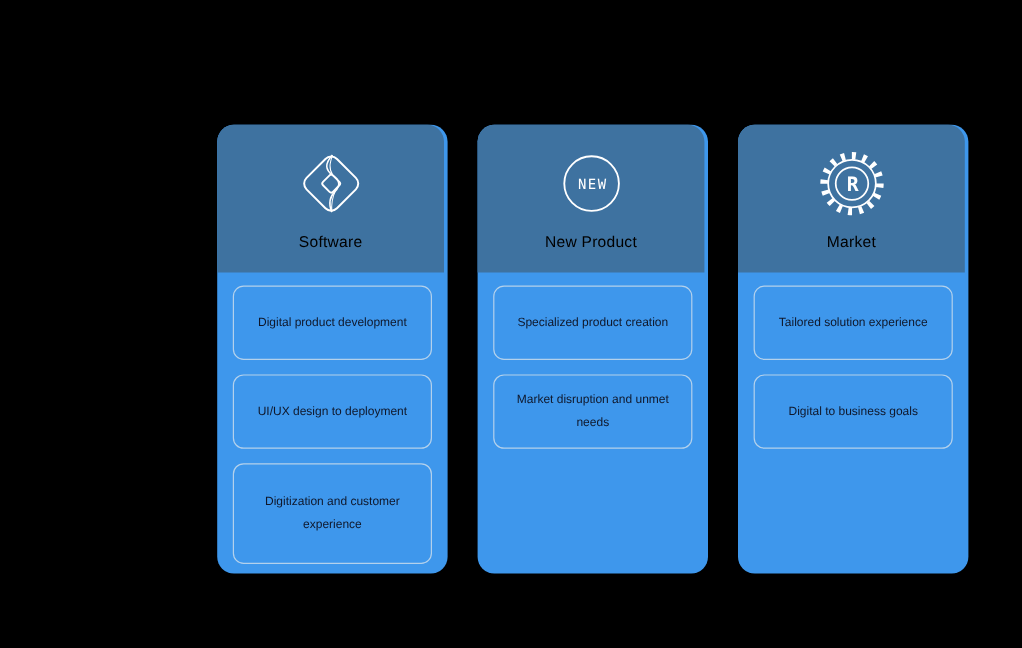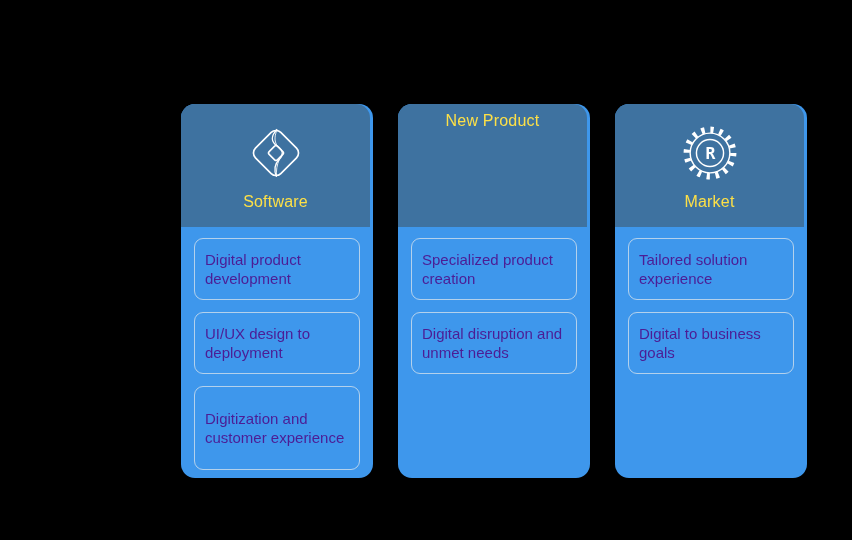--- a/index.html
+++ b/index.html
@@ -13,32 +13,32 @@
     box-shadow:0 5px 12px rgba(0,0,0,0.5);
   }
   .card-header {
     height:123px; margin-right:3px;            
     background:#3E72A0; border-radius:14px 14px 0 0;
     display:flex; flex-direction:column; align-items:center;
   }
   .icon-wrap { margin-top:17px; height:64px; width:64px; display:flex; align-items:center; justify-content:center; }
   .icon-wrap svg { display:block; }
   .card-title {
-    margin:7px 0 0 0; font-size:16px; font-weight:500; letter-spacing:0.2px;
-    color:#fde047; line-height:20px;
+    margin:7px 0 0 0; font-size:13px; font-weight:500; letter-spacing:0.2px;
+    color:#000000; line-height:20px;
   }
   .card-body {
     padding:11px 13px 0 13px;
     display:flex; flex-direction:column; gap:12px;
   }
   .pill {
     box-sizing:border-box; height:62px; flex:none;
     border:1.5px solid rgba(213,226,236,0.78); border-radius:9px;
-    display:flex; align-items:center; justify-content:center; text-align:left;
-    padding:4px 10px; color:#4c1d95; font-size:15px; font-weight:500; line-height:19px;
+    display:flex; align-items:center; justify-content:center; text-align:center;
+    padding:4px 10px; color:#0f172a; font-size:10px; font-weight:500; line-height:19px;
   }
   .card-body .pill:nth-child(3) { height:84px; }
   .icon-stroke { fill:none; stroke:#ffffff; }
   .icon-text { fill:#ffffff; font-family:"DejaVu Sans Mono", monospace; }
 </style>
 </head>
 <body>
 
 <div class="stage">
 
@@ -56,25 +56,31 @@
     </header>
     <div class="card-body">
       <div class="pill">Digital product development</div>
       <div class="pill">UI/UX design to deployment</div>
       <div class="pill">Digitization and customer experience</div>
     </div>
   </section>
 
   <section class="card" style="left:398px">
     <header class="card-header">
+      <span class="icon-wrap">
+        <svg width="62" height="62" viewBox="0 0 64 64">
+          <circle class="icon-stroke" cx="32" cy="32" r="23.5" stroke-width="1.6"></circle>
+          <text class="icon-text" x="33" y="32.5" text-anchor="middle" dominant-baseline="central" font-size="12" letter-spacing="1.2">NEW</text>
+        </svg>
+      </span>
       <h2 class="card-title">New Product</h2>
     </header>
     <div class="card-body">
       <div class="pill">Specialized product creation</div>
-      <div class="pill">Digital disruption and unmet needs</div>
+      <div class="pill">Market disruption and unmet needs</div>
     </div>
   </section>
 
   <section class="card" style="left:615px">
     <header class="card-header">
       <span class="icon-wrap">
         <svg width="62" height="62" viewBox="0 0 64 64">
           <circle class="icon-stroke" cx="32" cy="32" r="24" stroke-width="6.5" stroke-dasharray="3.4 6.0"></circle>
           <circle class="icon-stroke" cx="32" cy="32" r="20.5" stroke-width="1.5"></circle>
           <circle class="icon-stroke" cx="32" cy="32" r="14" stroke-width="1.5"></circle>

